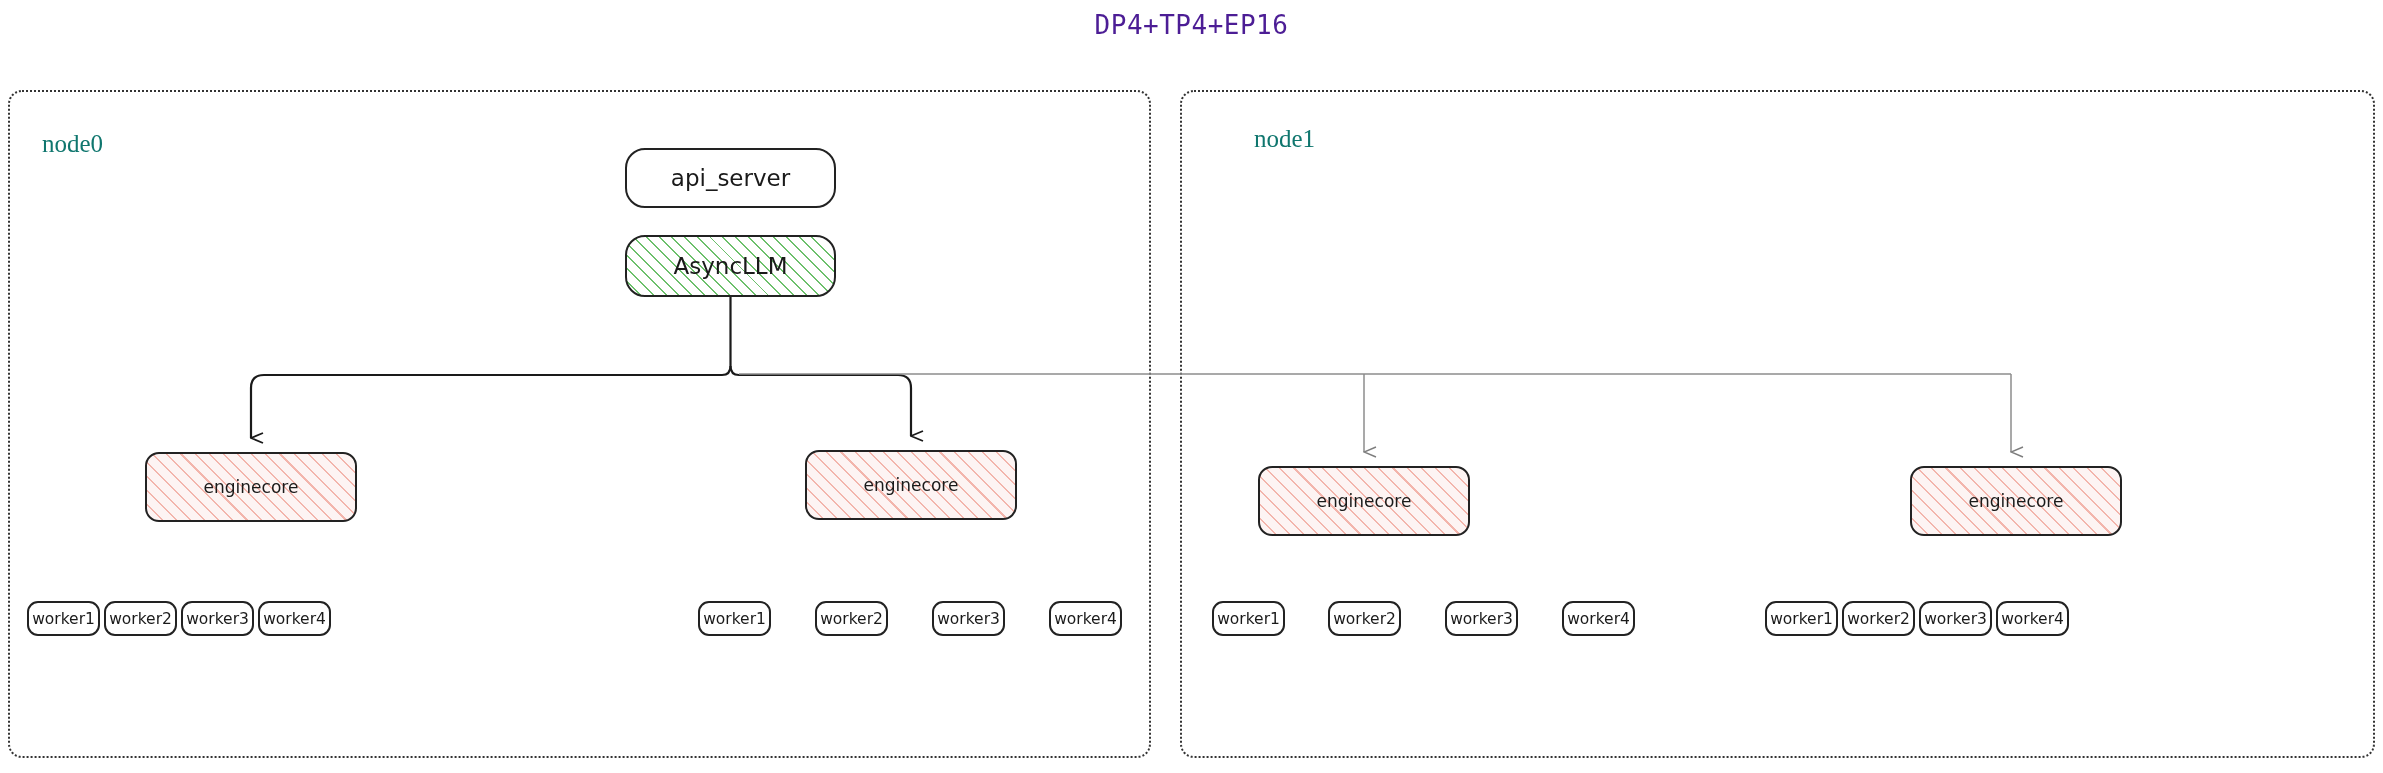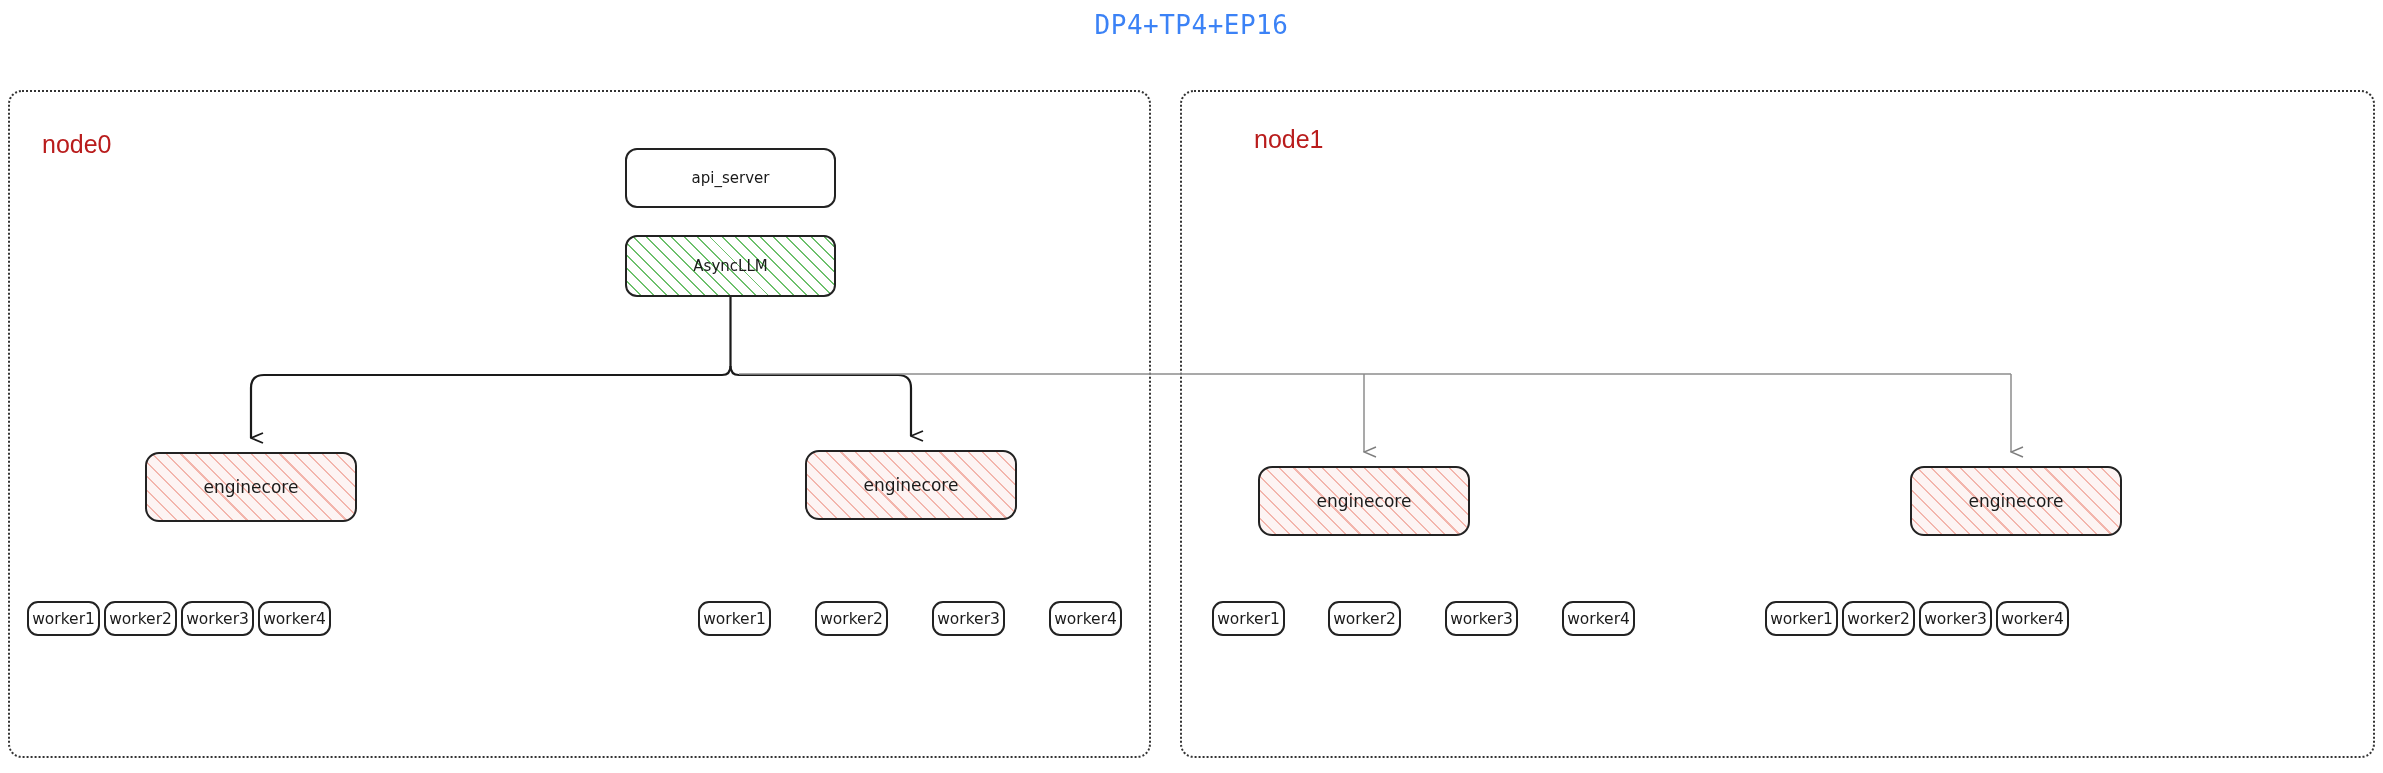--- a/index.html
+++ b/index.html
@@ -15,54 +15,54 @@
   }
 
   
   #diagram-title {
     position: absolute;
     left: 0; top: 10px;
     width: 2383px;
     text-align: center;
     font-family: "DejaVu Sans Mono", monospace;
     font-size: 26px;
-    color: #3b82f6;
+    color: #4c1d95;
     letter-spacing: 0.5px;
   }
 
   
   .node-box {
     position: absolute;
     border: 2.5px dotted #333333;
     border-radius: 14px;
     background: transparent;
   }
   #node-0 { left: 8px;    top: 90px; width: 1143px; height: 668px; }
   #node-1 { left: 1180px; top: 90px; width: 1195px; height: 668px; }
 
   .node-label {
     position: absolute;
-    font-family: Liberation Sans, sans-serif;
+    font-family: Liberation Serif, serif;
     font-size: 25px;
-    color: #b91c1c;
+    color: #0f766e;
     white-space: nowrap;
   }
   #node-0-label { left: 42px;   top: 130px; }
   #node-1-label { left: 1254px; top: 125px; }
 
   
   .proc {
     position: absolute;
     border: 2.2px solid #222222;
-    border-radius: 12px;
+    border-radius: 20px;
     background: #ffffff;
     display: flex;
     align-items: center;
     justify-content: center;
-    font-size: 15px;
+    font-size: 23px;
     color: #1a1a1a;
     z-index: 4;
     white-space: nowrap;
   }
 
   
   #api-server {
     left: 625px; top: 148px; width: 211px; height: 60px;
     z-index: 5;
   }

